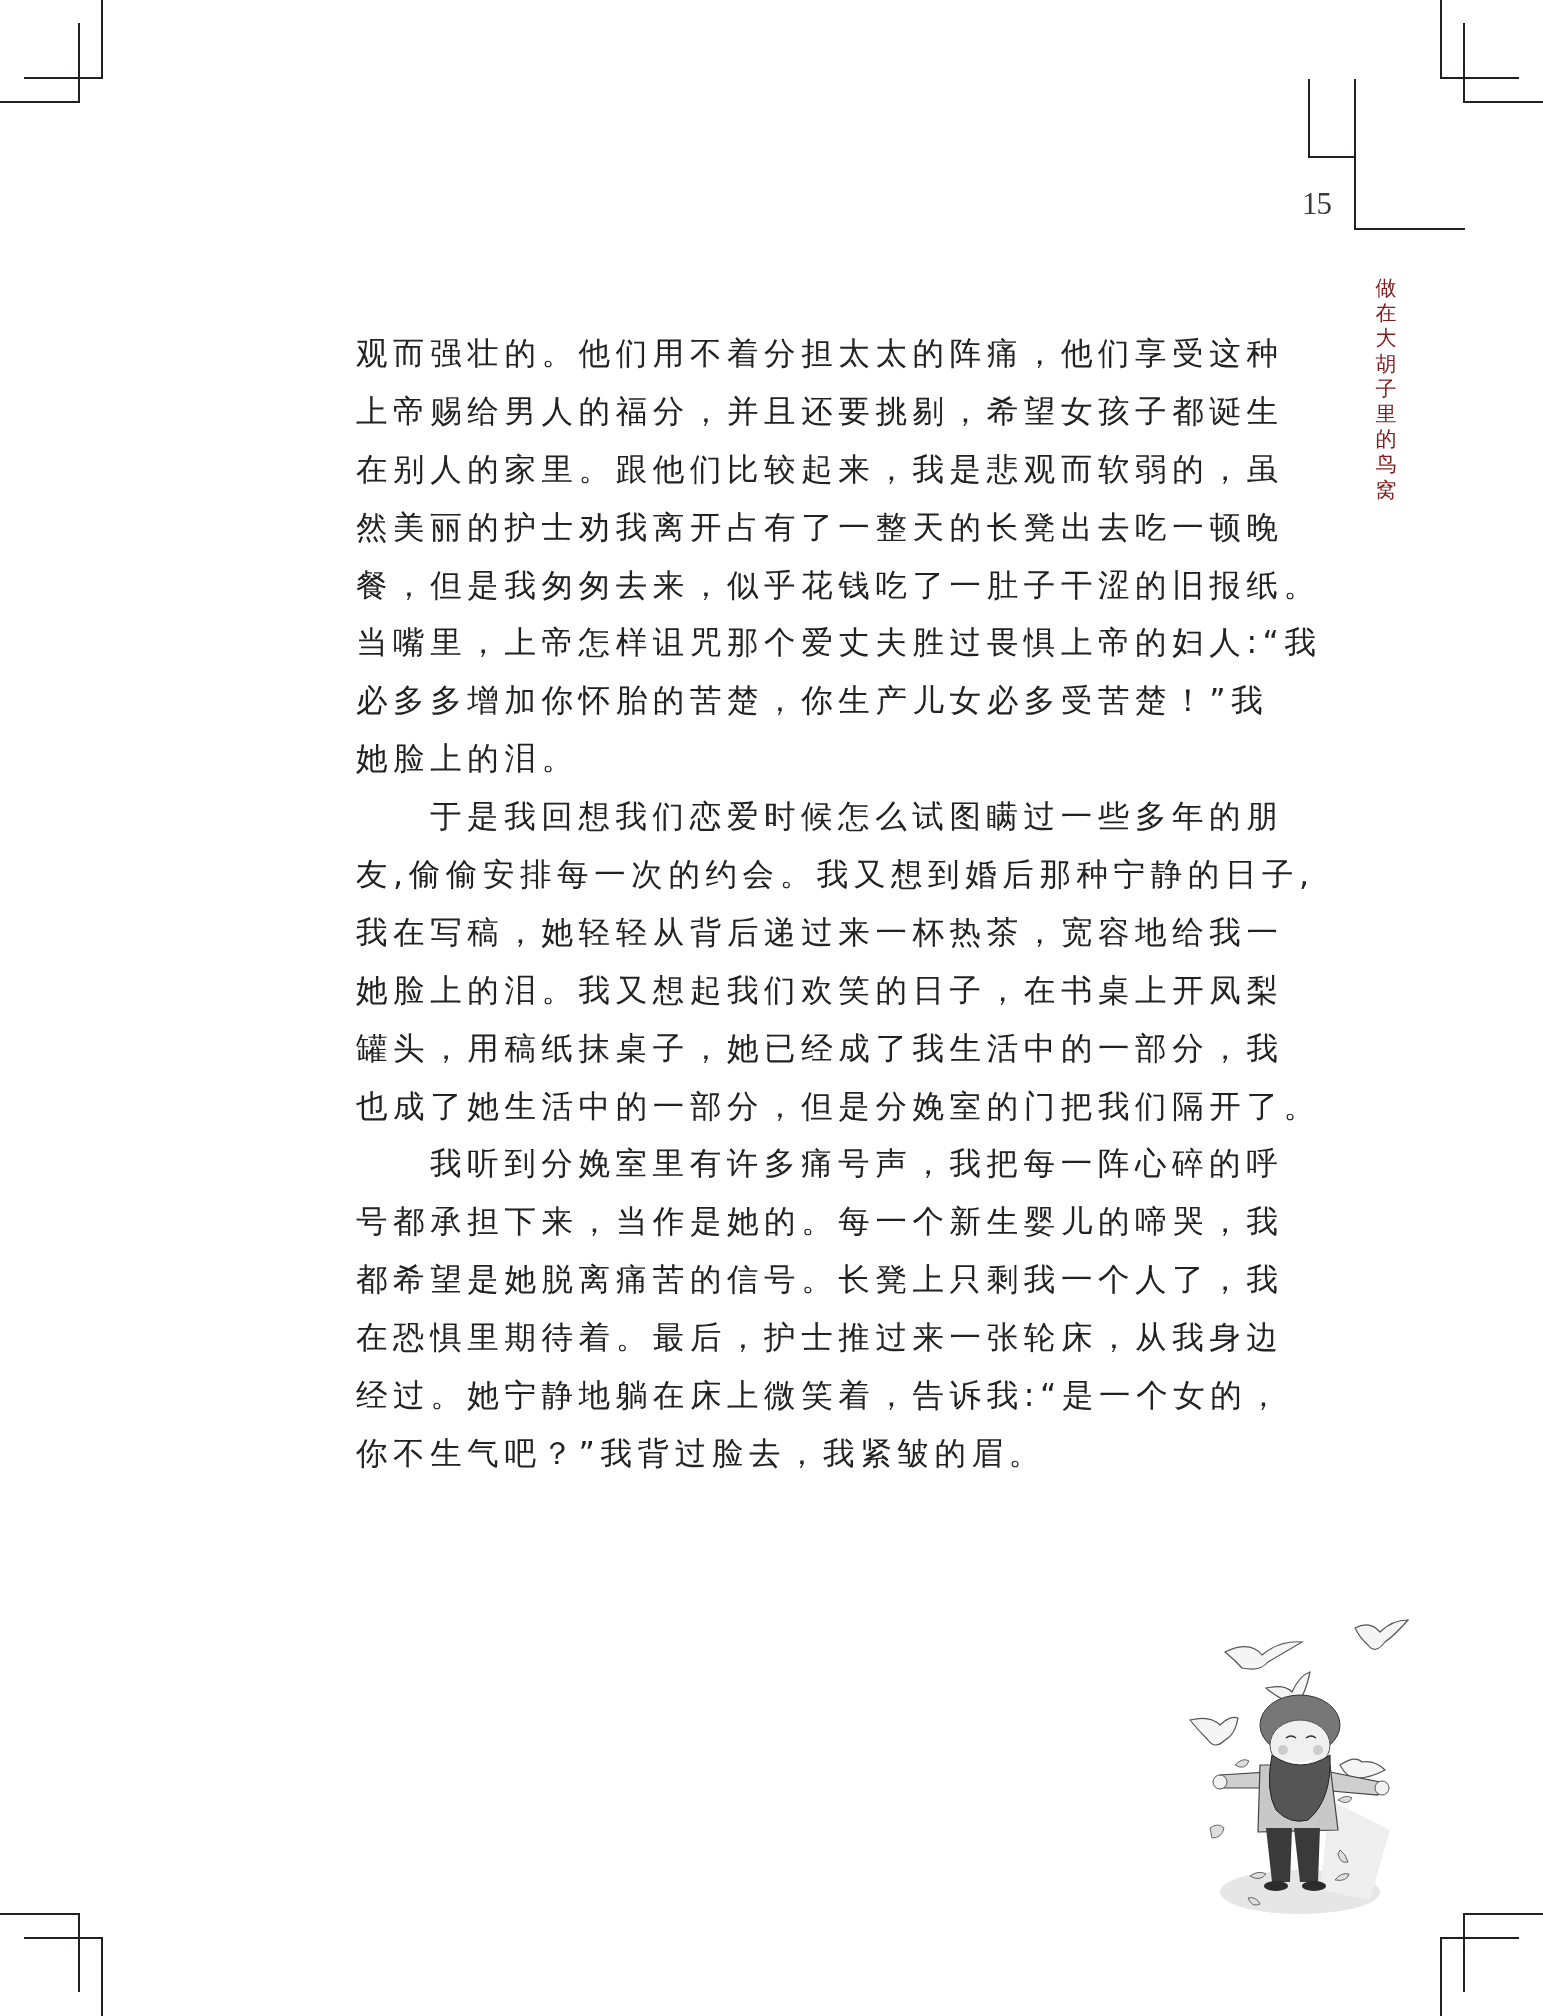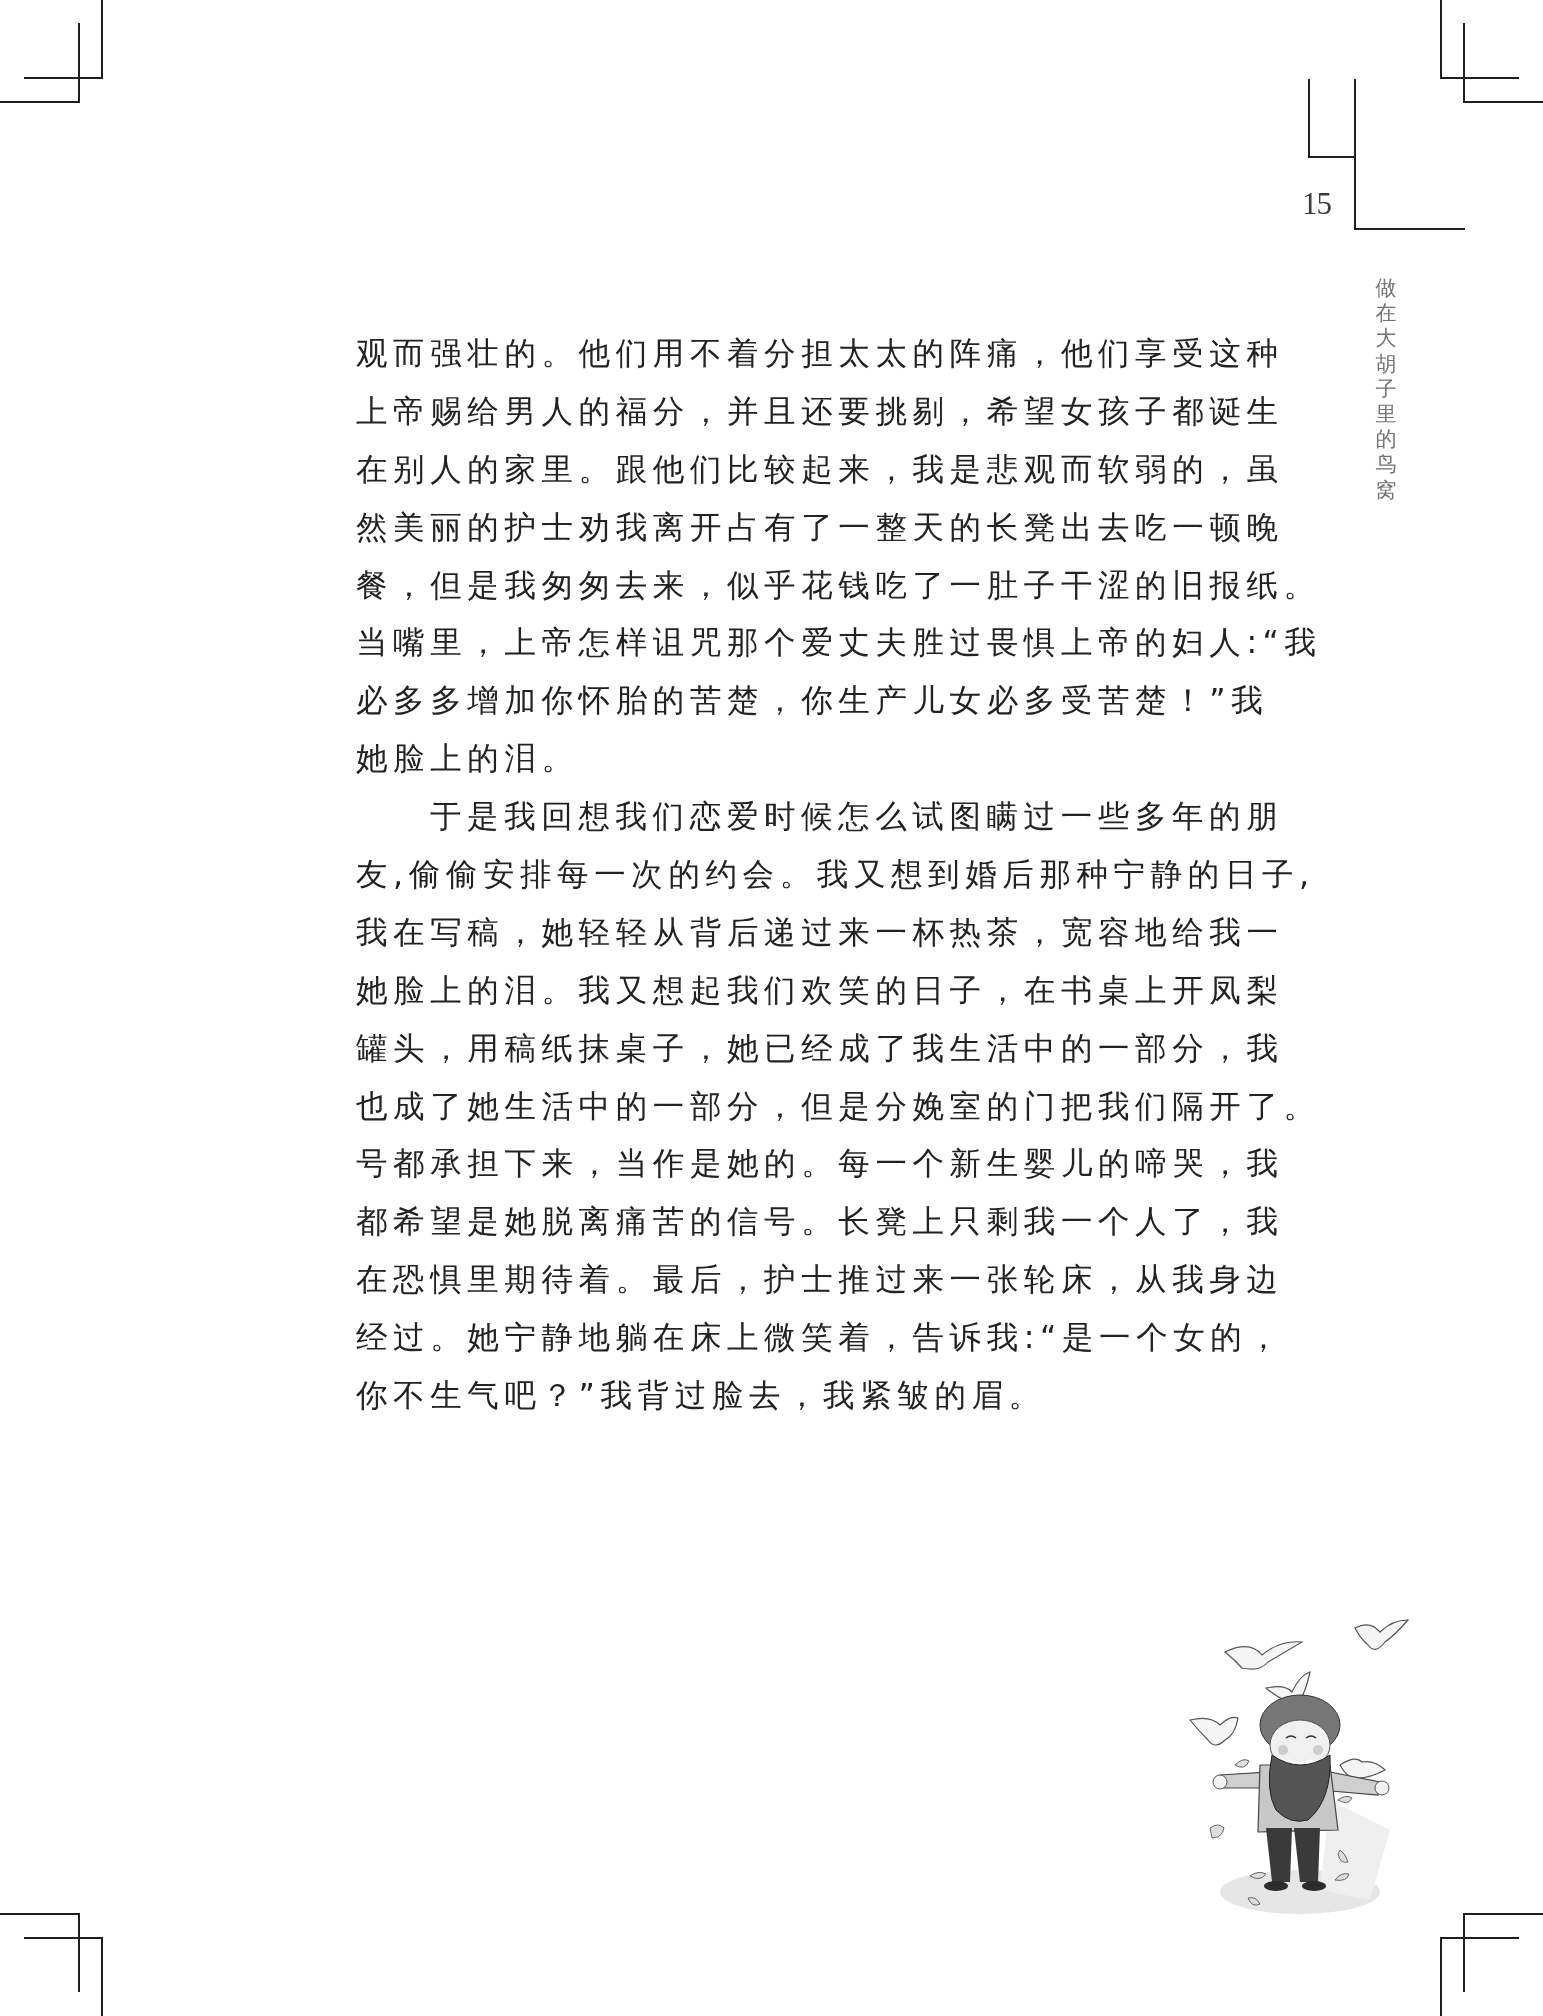--- a/index.html
+++ b/index.html
@@ -2,21 +2,21 @@
 <html><head>
 <meta charset="utf-8">
 <style>
   html, body { margin:0; padding:0; }
   body { width:1543px; height:2016px; background:#ffffff; position:relative; overflow:hidden;
          font-family:"DejaVu Sans","Liberation Sans",sans-serif; color:#231f20; }
   .ln { position:absolute; background:#231f20; }
   .page-number { position:absolute; left:1302px; top:186px; font-family:"Liberation Serif","DejaVu Serif",serif;
                  font-size:31px; color:#3a3a3a; letter-spacing:-1px;text-align:right; }
   .running-title { position:absolute; left:1374px; top:276px; width:24px; font-size:21px; line-height:25.2px;
-                   color:#737373; text-align:center; word-break:break-all; }
+                   color:#7f1d1d; text-align:center; word-break:break-all; }
   .body-text { position:absolute; left:356px; top:325px; width:870px; font-size:31.5px; line-height:57.9px;
                letter-spacing:5.6px; color:#222; }
   .line { white-space:nowrap; height:57.9px; }
   .indent { padding-left:74px; }
   .illustration { position:absolute; left:1180px; top:1600px; width:230px; height:330px; }
 </style>
 </head>
 <body>
 
 <div>
@@ -65,20 +65,21 @@
   <div class="line">餐，但是我匆匆去来，似乎花钱吃了一肚子干涩的旧报纸。</div>
   <div class="line">当嘴里，上帝怎样诅咒那个爱丈夫胜过畏惧上帝的妇人:“我</div>
   <div class="line">必多多增加你怀胎的苦楚，你生产儿女必多受苦楚！”我</div>
   <div class="line">她脸上的泪。</div>
   <div class="line indent">于是我回想我们恋爱时候怎么试图瞒过一些多年的朋</div>
   <div class="line">友,偷偷安排每一次的约会。我又想到婚后那种宁静的日子,</div>
   <div class="line">我在写稿，她轻轻从背后递过来一杯热茶，宽容地给我一</div>
   <div class="line">她脸上的泪。我又想起我们欢笑的日子，在书桌上开凤梨</div>
   <div class="line">罐头，用稿纸抹桌子，她已经成了我生活中的一部分，我</div>
   <div class="line">也成了她生活中的一部分，但是分娩室的门把我们隔开了。</div>
+  <div class="line indent">我听到分娩室里有许多痛号声，我把每一阵心碎的呼</div>
   <div class="line">号都承担下来，当作是她的。每一个新生婴儿的啼哭，我</div>
   <div class="line">都希望是她脱离痛苦的信号。长凳上只剩我一个人了，我</div>
   <div class="line">在恐惧里期待着。最后，护士推过来一张轮床，从我身边</div>
   <div class="line">经过。她宁静地躺在床上微笑着，告诉我:“是一个女的，</div>
   <div class="line">你不生气吧？”我背过脸去，我紧皱的眉。</div>
 </div>
 
 <svg class="illustration" viewBox="0 0 230 330" xmlns="http://www.w3.org/2000/svg">
 
   <ellipse cx="120" cy="292" rx="80" ry="22" fill="#e6e6e6"></ellipse>

